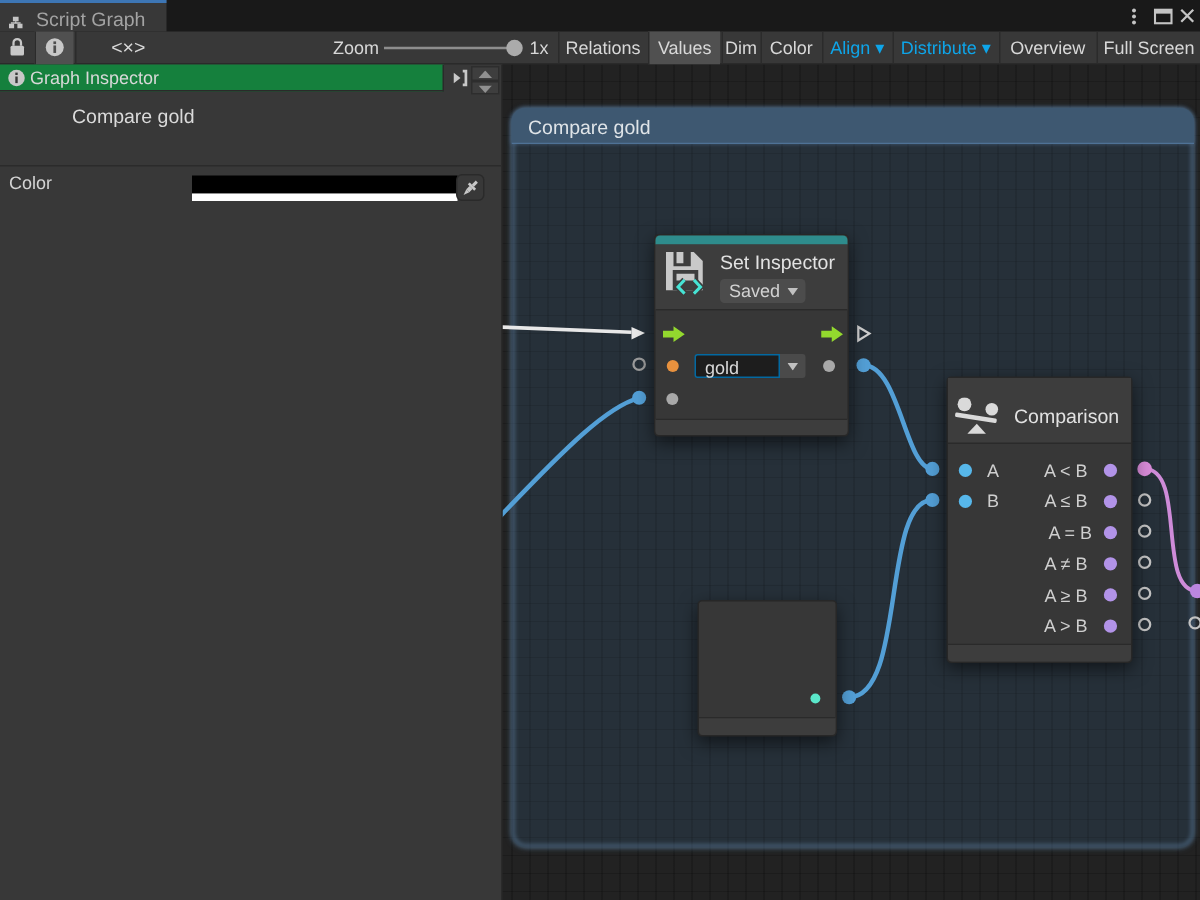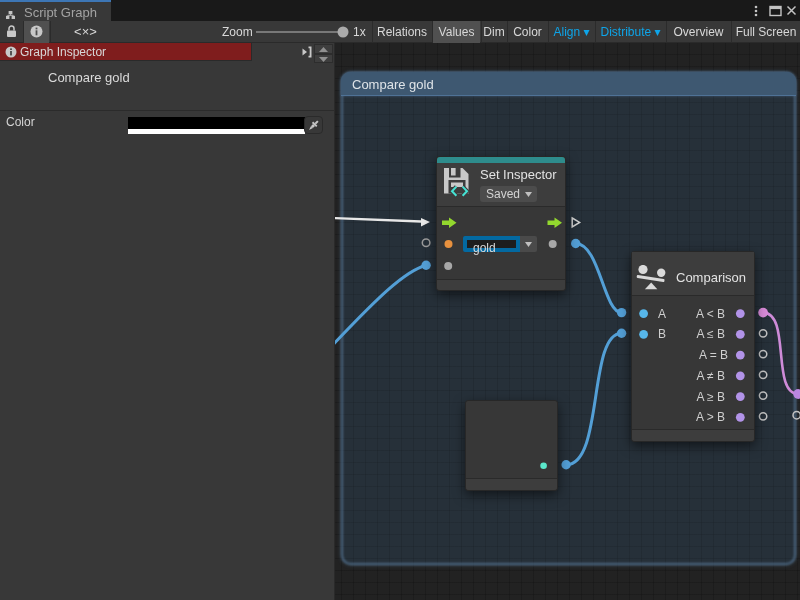--- a/index.html
+++ b/index.html
@@ -16,21 +16,21 @@
 
 #toolbar { position:absolute; left:0; top:21px; width:800px; height:22px; background:#383838; border-bottom:1px solid #2A2A2A; }
 .tbtn { position:absolute; top:0; height:22px; color:#D8D8D8; font-size:12px; text-align:center;
   line-height:22px; border-left:1px solid #2B2B2B; }
 .tbtn.first { border-left:none; }
 .tbtn.pressed { background:#505050; }
 .tbtn.gray { color:#0ea5e9; }
 
 
 #panel { position:absolute; left:0; top:43px; width:335px; height:557px; background:#383838; border-right:1px solid #2A2A2A; }
-#phead { position:absolute; left:0; top:0; width:252px; height:17.5px; background:#7f1d1d; border-bottom:1px solid #2A2A2A; border-right:1px solid #2A2A2A; }
+#phead { position:absolute; left:0; top:0; width:296px; height:17.5px; background:#15803d; border-bottom:1px solid #2A2A2A; border-right:1px solid #2A2A2A; }
 #phead .plabel { position:absolute; left:20px; top:2px; font-size:12px; color:#D8D8D8; }
 .sep { position:absolute; left:0; width:335px; height:1px; background:#2B2B2B; }
 
 
 #canvas { position:absolute; left:335px; top:43px; width:465px; height:557px; background:#222222; overflow:hidden; }
 #grid { position:absolute; left:0; top:0; width:465px; height:557px;
  background-image:
    repeating-linear-gradient(to right, transparent 0 6px, rgba(0,0,0,0.17) 6px 7px, transparent 7px 12px),
    repeating-linear-gradient(to bottom, transparent 0 11px, rgba(0,0,0,0.17) 11px 12px);
 }
@@ -216,21 +216,21 @@
             </svg>
         </div>
       </div>
       <svg width="130" height="135" viewBox="0 0 130 135" style="position:absolute; left:0; top:0;">
         <path d="M5 63.5 H12 V60.5 L19.5 65.8 L12 71 V68 H5 Z" fill="#93D82E"></path>
         <path d="M110.5 63.5 H117.5 V60.5 L125 65.8 L117.5 71 V68 H110.5 Z" fill="#93D82E"></path>
         <circle cx="11.5" cy="87" r="4" fill="#E8913E"></circle>
         <circle cx="115.7" cy="87" r="4" fill="#A8A8A8"></circle>
         <circle cx="11.2" cy="109" r="4" fill="#A8A8A8"></circle>
       </svg>
-      <div style="position:absolute; left:26px; top:79px; width:57px; height:16px; background:#1D1D1D; border:4px solid #0369a1; border-radius:2px 0 0 2px;">
+      <div style="position:absolute; left:26px; top:79px; width:57px; height:16px; background:#1D1D1D; border:1px solid #0369a1; border-radius:2px 0 0 2px;">
         <span style="position:absolute; left:6px; top:1px; font-size:12px; color:#D8D8D8;">gold</span>
       </div>
       <div style="position:absolute; left:83px; top:79px; width:17px; height:16px; background:#4A4A4A; border-radius:0 2px 2px 0;">
         <svg width="7" height="5" viewBox="0 0 7 5" style="position:absolute; left:5px; top:6px;">
             <path d="M0 0 H7 L3.5 5 Z" fill="#C0C0C0"></path>
           </svg>
       </div>
       <div class="nfoot" style="height:11px;"></div>
     </div>
 

